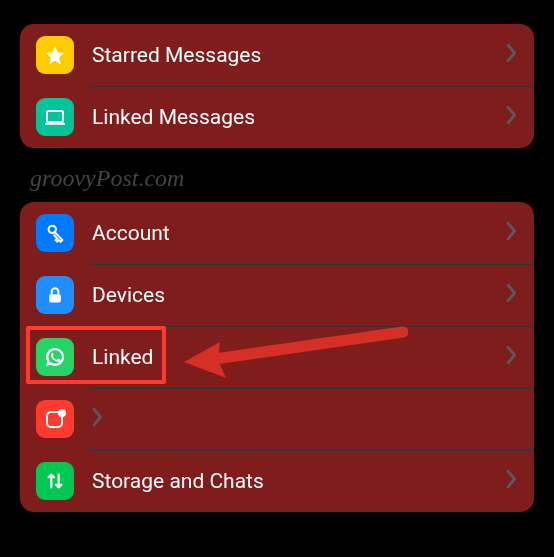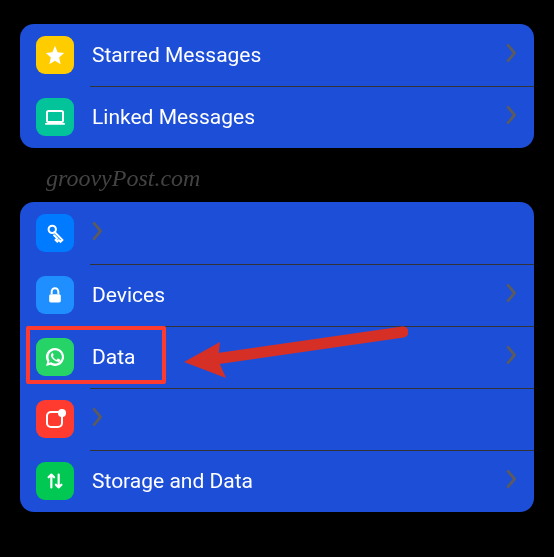--- a/index.html
+++ b/index.html
@@ -5,21 +5,21 @@
   * { margin: 0; padding: 0; box-sizing: border-box; }
   body {
     background: #000;
     font-family: -apple-system, BlinkMacSystemFont, "Segoe UI", Roboto, Helvetica, Arial, sans-serif;
     width: 554px;
     height: 557px;
     position: relative;
     overflow: hidden;
   }
   .section {
-    background: #1d4ed8;
+    background: #7f1d1d;
     border-radius: 14px;
     margin: 20px;
     overflow: hidden;
   }
   .section.first { margin-top: 24px; }
   .row {
     display: flex;
     align-items: center;
     padding: 12px 16px 12px 16px;
     position: relative;
@@ -49,21 +49,21 @@
     font-size: 21px;
     font-weight: 400;
     flex: 1;
   }
   .chevron {
     color: #5a5a5f;
     flex-shrink: 0;
   }
   .watermark {
     position: absolute;
-    left: 46px;
+    left: 30px;
     top: 165px;
     color: #4b4b4b;
     font-family: Georgia, "Times New Roman", serif;
     font-style: italic;
     font-size: 24px;
     opacity: 0.9;
     pointer-events: none;
   }
   .highlight-box {
     position: absolute;
@@ -122,20 +122,21 @@
 <div class="watermark">groovyPost.com</div>
 
 <div class="section" style="margin-top:54px;">
   <div class="row">
     <div class="icon bg-blue">
       <svg width="22" height="22" viewBox="0 0 24 24">
           <circle cx="9" cy="8" r="4" fill="none" stroke="#fff" stroke-width="2.2"></circle>
           <path d="M11.5 11L20 19.5l-2 2-1.8-1.8-1.7 1.7-1.8-1.8 1.7-1.7-3.4-3.4" fill="none" stroke="#fff" stroke-width="2.2" stroke-linecap="round"></path>
         </svg>
     </div>
+    <span class="label">Account</span>
     <span class="chevron">
       <svg width="12" height="18" viewBox="0 0 8 14">
           <path fill="none" stroke="#5a5a5f" stroke-width="2.2" stroke-linecap="round" stroke-linejoin="round" d="M1 1l5 6-5 6"></path>
         </svg>
     </span>
   </div>
   <div class="row">
     <div class="icon bg-blue2">
       <svg width="20" height="22" viewBox="0 0 24 24">
           <rect x="5" y="11" width="14" height="10" rx="2" fill="#fff"></rect>
@@ -148,21 +149,21 @@
           <path fill="none" stroke="#5a5a5f" stroke-width="2.2" stroke-linecap="round" stroke-linejoin="round" d="M1 1l5 6-5 6"></path>
         </svg>
     </span>
   </div>
   <div class="row">
     <div class="icon bg-green">
       <svg width="24" height="24" viewBox="0 0 24 24">
           <path fill="#fff" d="M12 3a9 9 0 00-7.7 13.7L3 21l4.5-1.2A9 9 0 1012 3zm0 2.2a6.8 6.8 0 015.5 10.8 6.8 6.8 0 01-8.8 1.5l-.5-.3-2.4.6.7-2.3-.3-.5A6.8 6.8 0 0112 5.2zm-2.6 3c-.2 0-.5 0-.7.3-.2.2-.8.8-.8 1.9s.8 2.2 1 2.4c.1.2 1.6 2.6 4 3.5 2 .8 2.4.6 2.8.6.4-.1 1.4-.6 1.6-1.1.2-.6.2-1 .1-1.1 0-.1-.2-.2-.5-.3l-1.7-.8c-.2-.1-.4-.1-.6.1l-.7.9c-.1.2-.3.2-.5.1-.3-.1-1.1-.4-2.1-1.3-.8-.7-1.3-1.5-1.4-1.8-.1-.2 0-.4.1-.5l.4-.5c.1-.1.2-.3.2-.4.1-.2 0-.3 0-.4l-.7-1.8c-.2-.4-.4-.4-.5-.4z"></path>
         </svg>
     </div>
-    <span class="label">Data</span>
+    <span class="label">Linked</span>
     <span class="chevron">
       <svg width="12" height="18" viewBox="0 0 8 14">
           <path fill="none" stroke="#5a5a5f" stroke-width="2.2" stroke-linecap="round" stroke-linejoin="round" d="M1 1l5 6-5 6"></path>
         </svg>
     </span>
   </div>
   <div class="row">
     <div class="icon bg-red">
       <svg width="24" height="24" viewBox="0 0 24 24">
           <rect x="4" y="5" width="15" height="15" rx="4" fill="none" stroke="#fff" stroke-width="2"></rect>
@@ -175,21 +176,21 @@
         </svg>
     </span>
   </div>
   <div class="row">
     <div class="icon bg-green2">
       <svg width="22" height="22" viewBox="0 0 24 24" fill="none" stroke="#fff" stroke-width="2.4" stroke-linecap="round" stroke-linejoin="round">
           <path d="M8 19V5M5 8l3-3 3 3"></path>
           <path d="M16 5v14M13 16l3 3 3-3"></path>
         </svg>
     </div>
-    <span class="label">Storage and Data</span>
+    <span class="label">Storage and Chats</span>
     <span class="chevron">
       <svg width="12" height="18" viewBox="0 0 8 14">
           <path fill="none" stroke="#5a5a5f" stroke-width="2.2" stroke-linecap="round" stroke-linejoin="round" d="M1 1l5 6-5 6"></path>
         </svg>
     </span>
   </div>
 </div>
 
 <div class="highlight-box" style="left:26px; top:326px; width:140px; height:58px;"></div>
 

